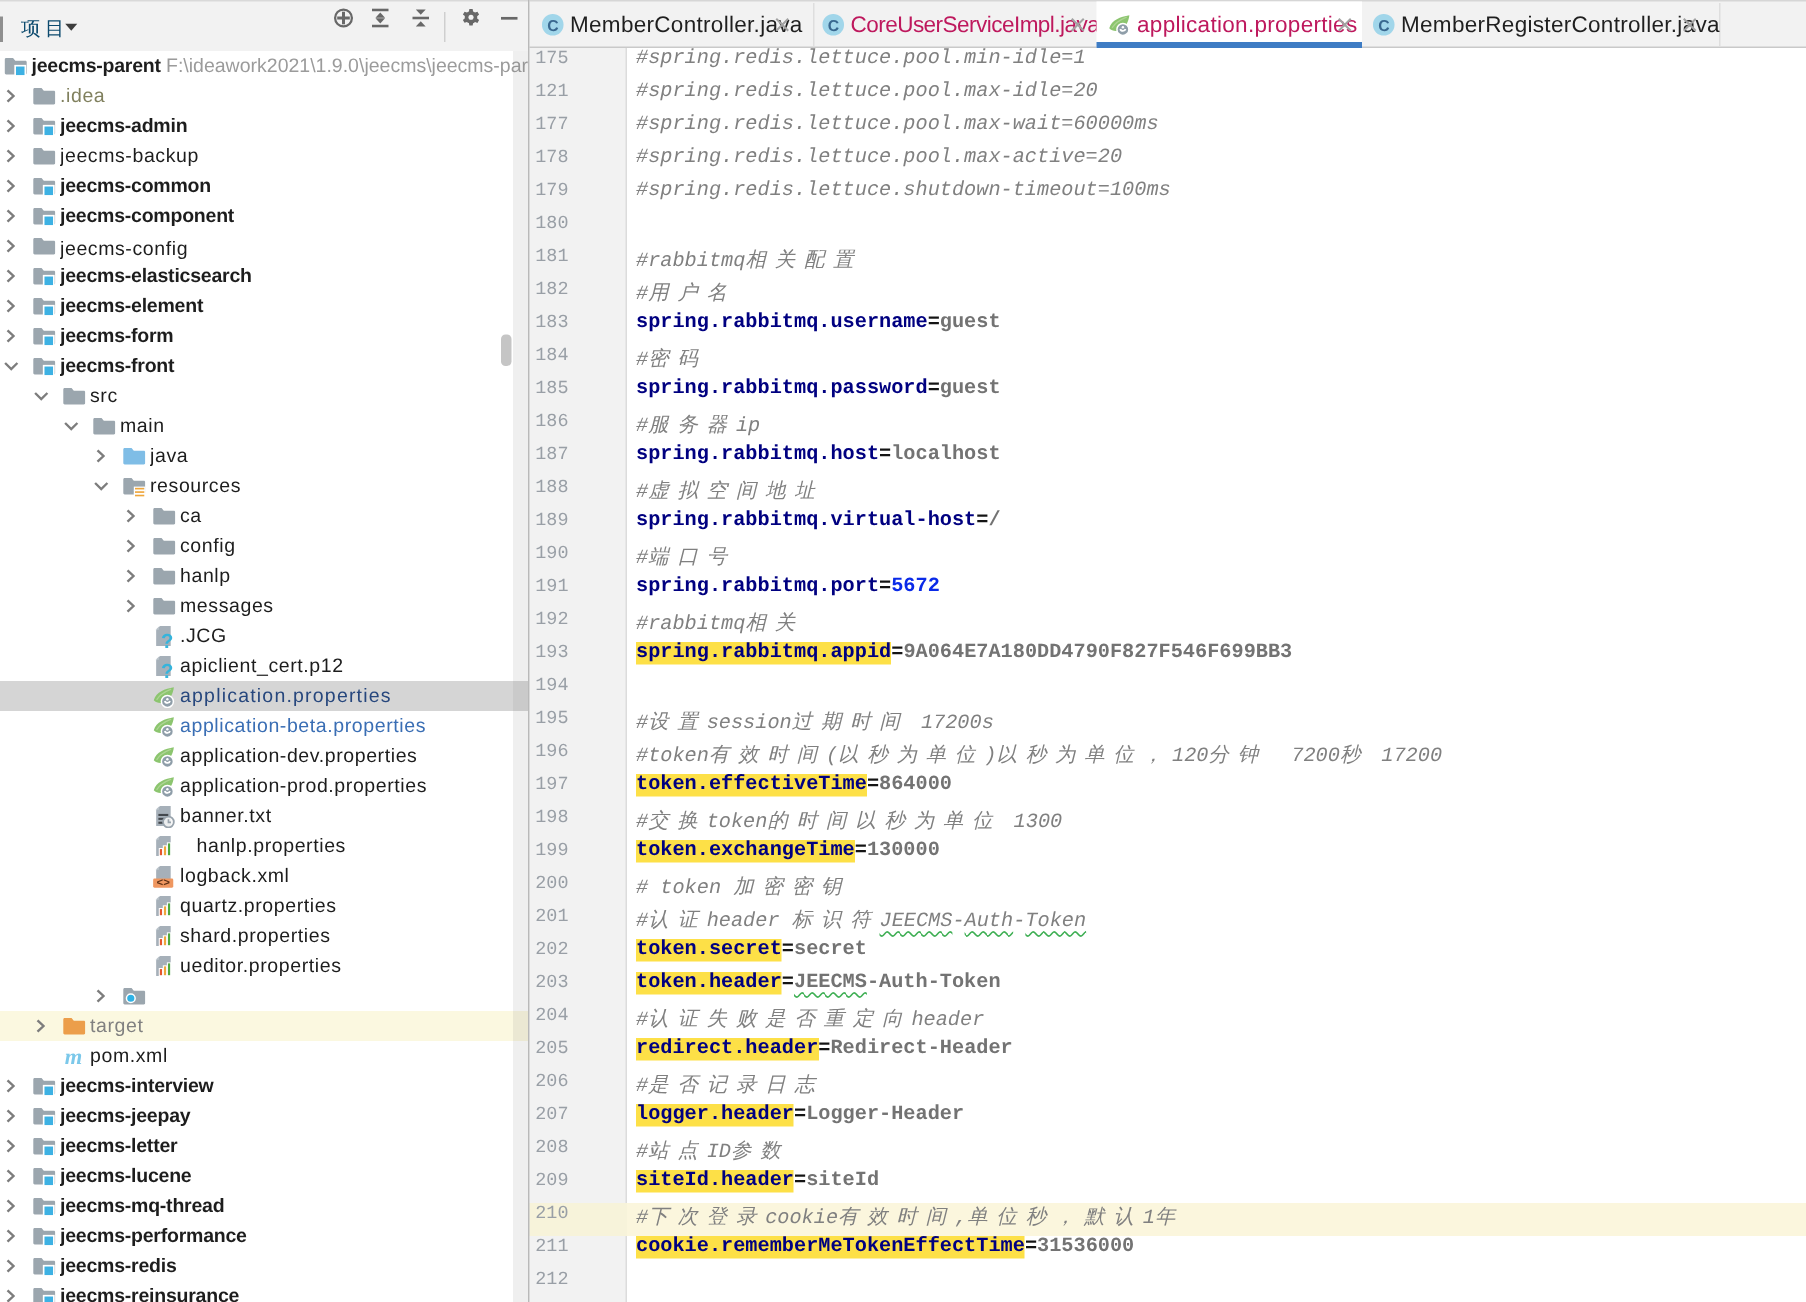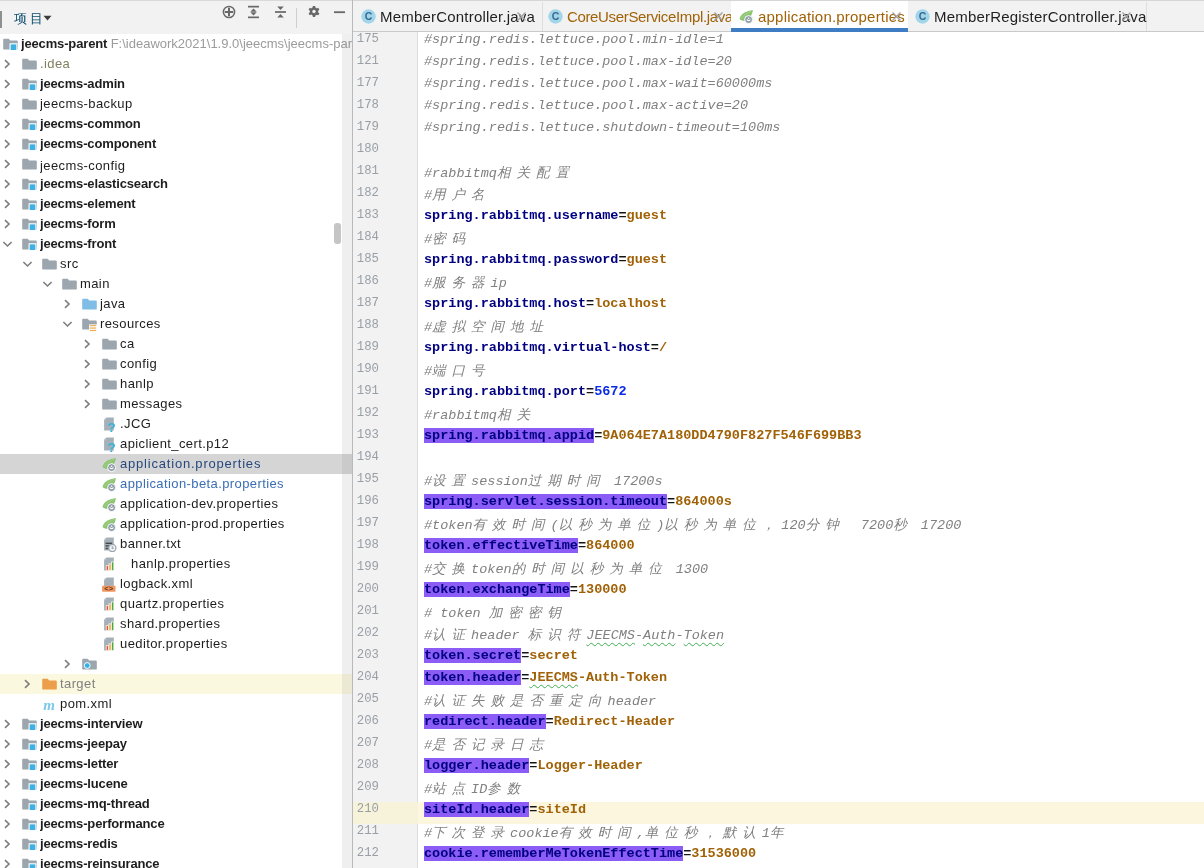--- a/index.html
+++ b/index.html
@@ -13,34 +13,34 @@
 .tblue{color:#3a6eb4}
 .ttarget{color:#808080}
 .path{color:#9b9b9b;font-weight:normal;letter-spacing:0}
 
 #strack{position:absolute;left:342px;top:34px;width:10px;height:834px;background:rgba(120,120,120,0.12)}
 #sthumb{position:absolute;left:334px;top:223px;width:7px;height:21px;background:#c5c5c5;border-radius:3px}
 
 #tabbar{position:absolute;left:353px;top:0;width:851px;height:32px;background:#f2f2f2;border-top:1px solid #d6d6d6;border-bottom:1px solid #c9c9c9}
 .tabt,.tabb{font-size:15px;line-height:16px}
 .tabt{color:#1f1f1f}
-.tabb{color:#a16207}
+.tabb{color:#be185d}
 
 #gutter{position:absolute;left:353px;top:32px;width:65px;height:836px;background:#f2f2f2;border-right:1px solid #dcdcdc}
 #caret{position:absolute;left:353px;top:802px;width:851px;height:22px;background:#fbf6dd}
 #nums{position:absolute;left:353px;top:32px;width:26px}
 .num{height:22px;line-height:22px;text-align:right;color:#999fa6;font:12.3px "Liberation Mono",monospace}
 #code{position:absolute;left:424px;top:32px;width:780px}
 .ln{height:22px;line-height:22px;white-space:pre;font:13.5px "Liberation Mono",monospace}
 .c{color:#808080;font-style:italic}
 .cjk{letter-spacing:6px}
 .k{color:#000080;font-weight:bold}
-.hl{background:#8b5cf6}
+.hl{background:#fde047}
 .eq{color:#141414;font-weight:bold}
-.v{color:#a16207;font-weight:bold}
+.v{color:#737373;font-weight:bold}
 .n{color:#0a2ae8;font-weight:bold}
 .sq{text-decoration:underline;text-decoration-style:wavy;text-decoration-color:#3faf54;text-decoration-thickness:1px;text-underline-offset:3px}
 
 #ptitle{position:absolute;left:14px;top:9px;font-size:13px;color:#0c4a6e;letter-spacing:3px}
 .tsep{position:absolute;left:296px;top:7px;width:1px;height:20px;background:#cfcfcf}
 #lstripe{position:absolute;left:0;top:10px;width:2px;height:17px;background:#8f8f8f}
 </style></head><body>
 <div class="abs" style="left:352px;top:0;width:1px;height:868px;background:#b9b9b9;z-index:5"></div>
 <div id="treewrap">
 <div class="abs" style="left:2px;top:36px;width:16px;height:16px"><svg width="16" height="16" viewBox="0 0 16 16" style="">
@@ -453,21 +453,20 @@
 <div class="ln"><span class="c">#<span class="cjk">服务器</span>ip</span></div>
 <div class="ln"><span class="k">spring.rabbitmq.host</span><span class="eq">=</span><span class="v">localhost</span></div>
 <div class="ln"><span class="c">#<span class="cjk">虚拟空间地址</span></span></div>
 <div class="ln"><span class="k">spring.rabbitmq.virtual-host</span><span class="eq">=</span><span class="v">/</span></div>
 <div class="ln"><span class="c">#<span class="cjk">端口号</span></span></div>
 <div class="ln"><span class="k">spring.rabbitmq.port</span><span class="eq">=</span><span class="n">5672</span></div>
 <div class="ln"><span class="c">#rabbitmq<span class="cjk">相关</span></span></div>
 <div class="ln"><span class="k hl">spring.rabbitmq.appid</span><span class="eq">=</span><span class="v">9A064E7A180DD4790F827F546F699BB3</span></div>
 <div class="ln">&nbsp;</div>
 <div class="ln"><span class="c">#<span class="cjk">设置</span>session<span class="cjk">过期时间</span> 17200s</span></div>
-<div class="ln"><span class="k hl">spring.servlet.session.timeout</span><span class="eq">=</span><span class="v">864000s</span></div>
 <div class="ln"><span class="c">#token<span class="cjk">有效时间</span>(<span class="cjk">以秒为单位</span>)<span class="cjk">以秒为单位，</span>120<span class="cjk">分钟</span>  7200<span class="cjk">秒</span> 17200</span></div>
 <div class="ln"><span class="k hl">token.effectiveTime</span><span class="eq">=</span><span class="v">864000</span></div>
 <div class="ln"><span class="c">#<span class="cjk">交换</span>token<span class="cjk">的时间以秒为单位</span> 1300</span></div>
 <div class="ln"><span class="k hl">token.exchangeTime</span><span class="eq">=</span><span class="v">130000</span></div>
 <div class="ln"><span class="c"># token <span class="cjk">加密密钥</span></span></div>
 <div class="ln"><span class="c">#<span class="cjk">认证</span>header <span class="cjk">标识符</span><span class="c sq">JEECMS</span><span class="c">-</span><span class="c sq">Auth</span><span class="c">-</span><span class="c sq">Token</span></span></div>
 <div class="ln"><span class="k hl">token.secret</span><span class="eq">=</span><span class="v">secret</span></div>
 <div class="ln"><span class="k hl">token.header</span><span class="eq">=</span><span class="v sq">JEECMS</span><span class="v">-Auth-Token</span></div>
 <div class="ln"><span class="c">#<span class="cjk">认证失败是否重定向</span>header</span></div>
 <div class="ln"><span class="k hl">redirect.header</span><span class="eq">=</span><span class="v">Redirect-Header</span></div>

